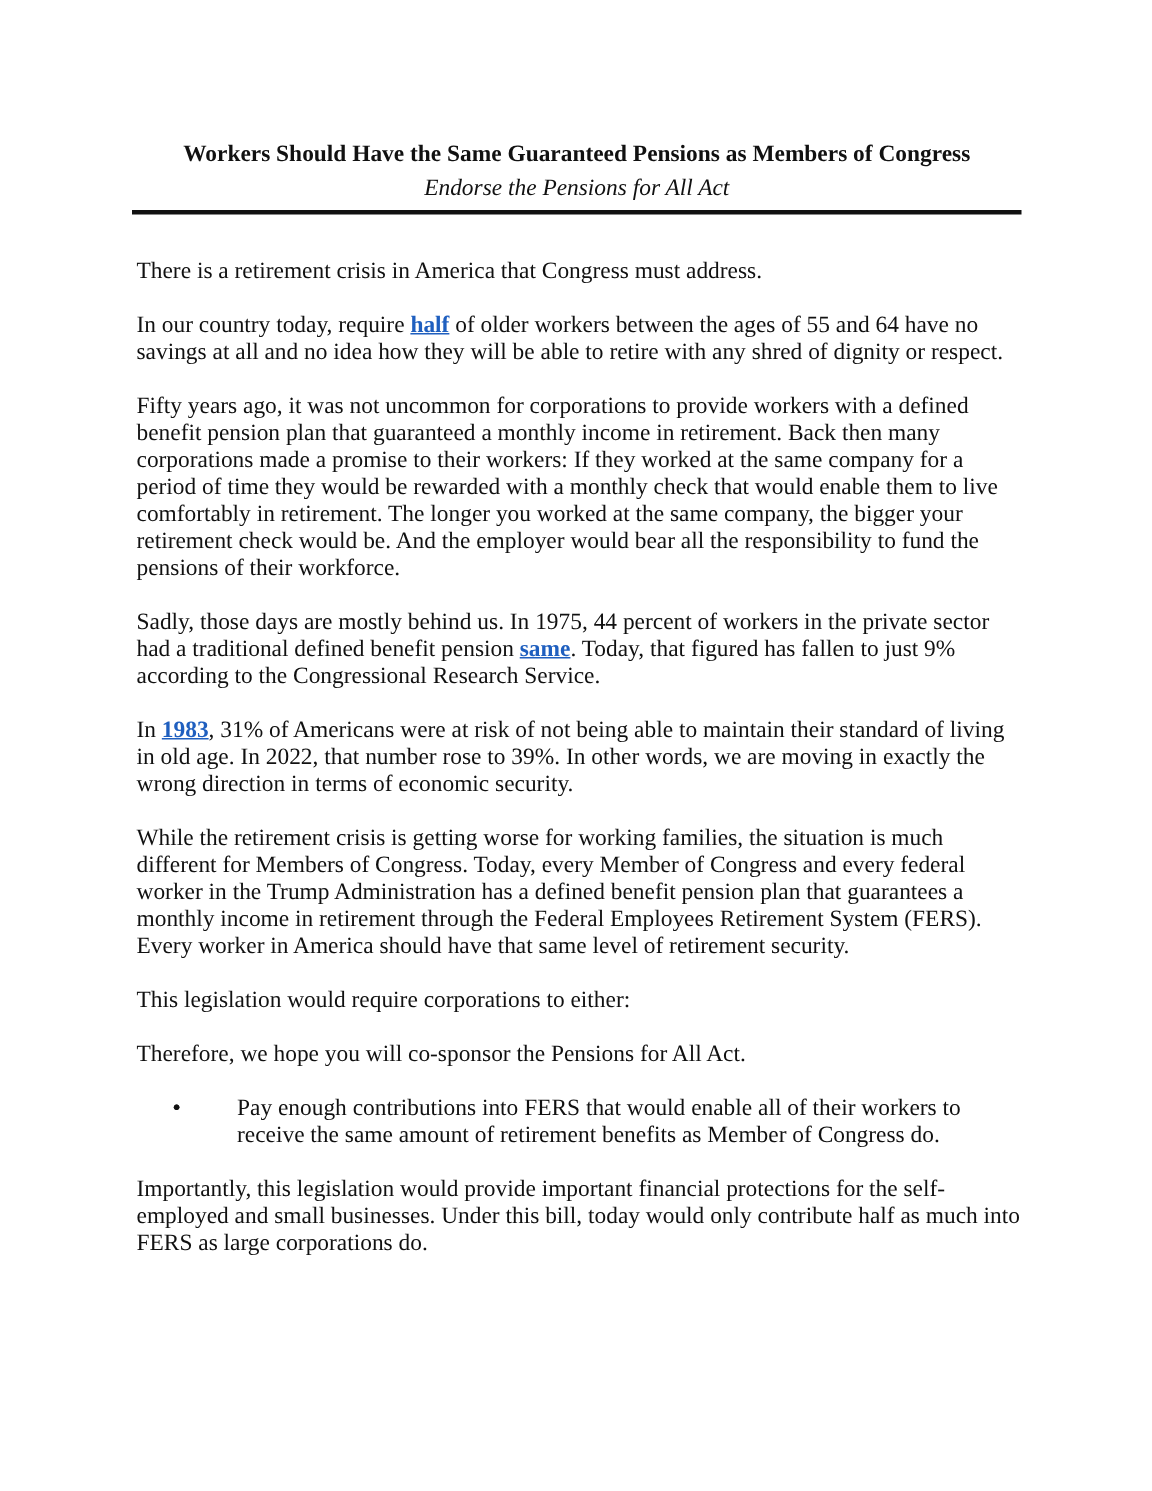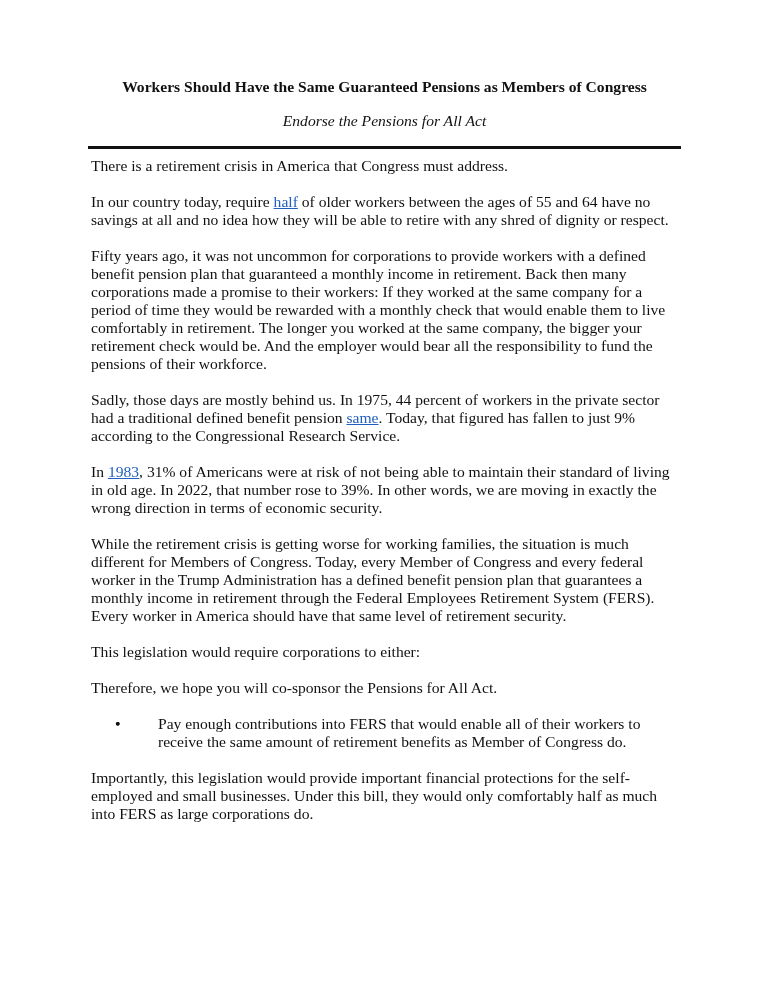--- a/index.html
+++ b/index.html
@@ -11,58 +11,59 @@
       width: 768px;
       height: 994px;
       position: relative;
       overflow: hidden;
       font-family: "Liberation Serif", "DejaVu Serif", serif;
       color: #111111;
     }
     .page {
       position: absolute;
       left: 91px;
-      top: 78px;
+      top: 94px;
       width: 590px;
     }
     .header {
       text-align: center;
       margin-left: -3px;
       width: 593px;
     }
     .title {
       font-weight: bold;
       font-size: 15.6px;
       line-height: 17px;
       margin: 0;
     }
     .subtitle {
       font-style: italic;
       font-size: 15.6px;
       line-height: 17px;
-      margin: 17px;
+      margin: 6px;
     }
     .rule {
       height: 3px;
       background: #111111;
       margin-top: 4px;
       margin-left: -3px;
       width: 593px;
     }
     .body {
-      margin-top: 8px;
+      margin-top: 29px;
       font-size: 15.6px;
       line-height: 18px;
     }
     p {
       margin: 0 0 18px 0;
     }
     a.link {
       color: #1f5fbf;
       text-decoration: underline;
+      font-weight: bold;
     }
     ul.bullets {
       list-style: none;
       margin: 0 0 18px 0;
       padding: 0;
     }
     ul.bullets li {
       position: relative;
       padding-left: 67px;
     }
@@ -103,15 +104,15 @@
     <ul class="bullets">
       <li>
         <span class="bullet">•</span>
       </li>
       <li>
         <span class="bullet">•</span>
         <span>Pay enough contributions into FERS that would enable all of their workers to receive the same amount of retirement benefits as Member of Congress do.</span>
       </li>
     </ul>
 
-    <p>Importantly, this legislation would provide important financial protections for the self-employed and small businesses. Under this bill, they would only comfortably half as much into FERS as large corporations do.</p>
+    <p>Importantly, this legislation would provide important financial protections for the self-employed and small businesses. Under this bill, today would only contribute half as much into FERS as large corporations do.</p>
   </div>
 </div>
 
 </body></html>

